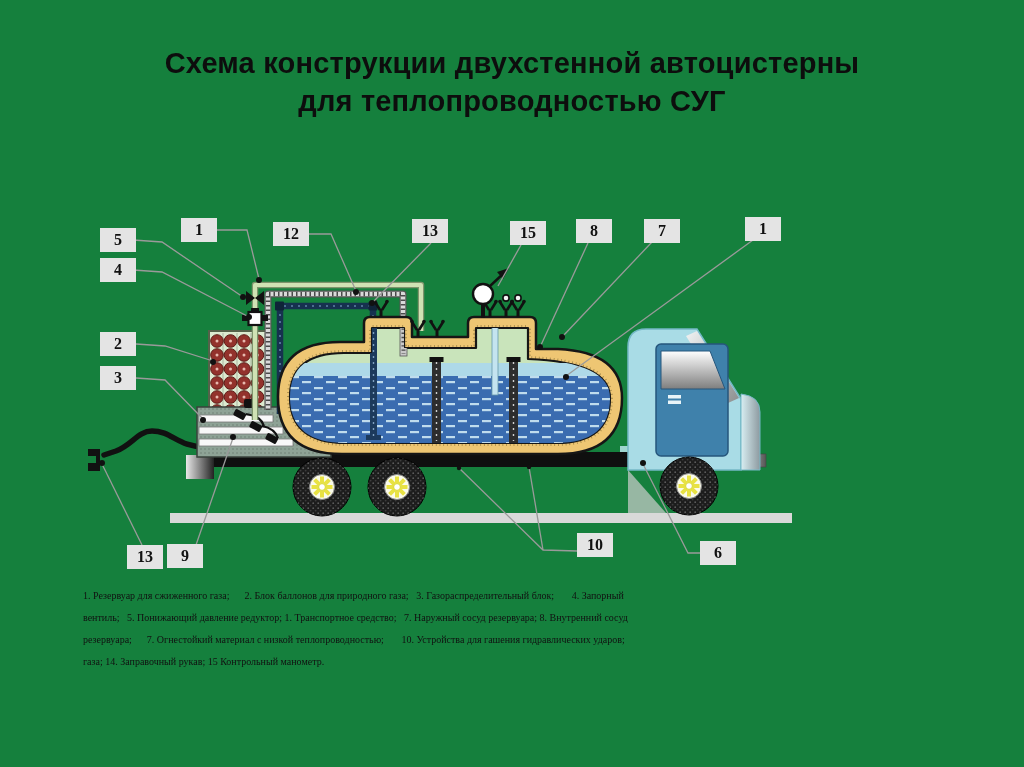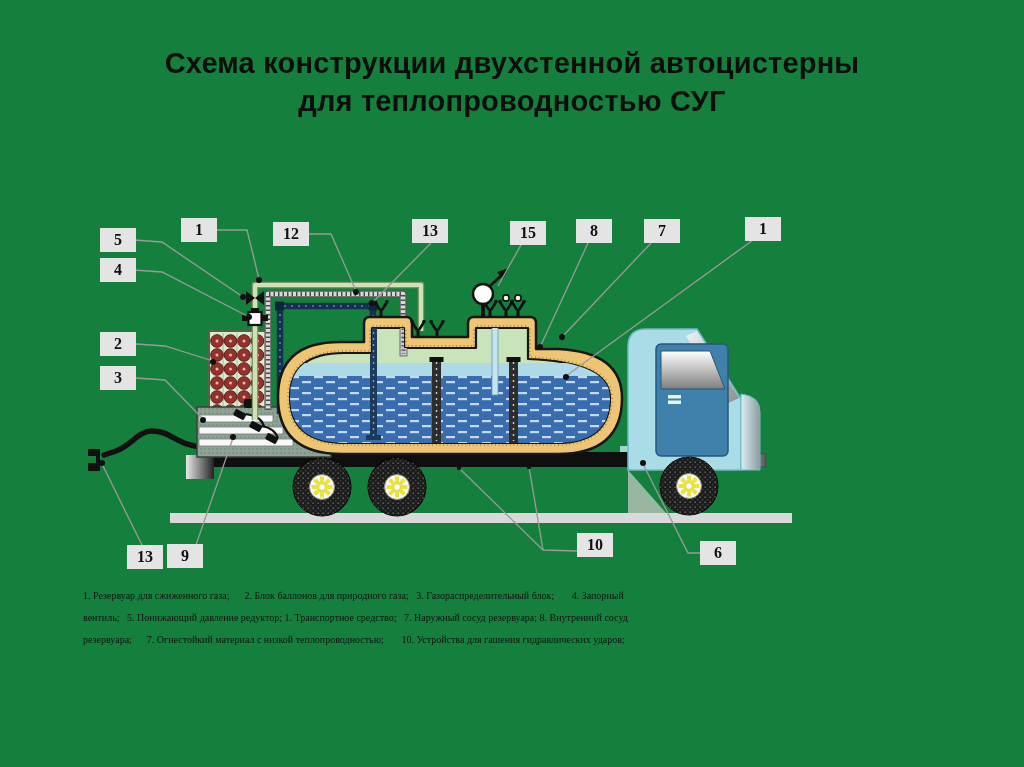--- a/index.html
+++ b/index.html
@@ -330,15 +330,16 @@
   <div class="co" style="left:100px;top:366px;">3</div>
   <div class="co" style="left:127px;top:545px;">13</div>
   <div class="co" style="left:167px;top:544px;">9</div>
   <div class="co" style="left:577px;top:533px;">10</div>
   <div class="co" style="left:700px;top:541px;">6</div>
 
   <div id="legend">
     <div>1. Резервуар для сжиженного газа;      2. Блок баллонов для природного газа;   3. Газораспределительный блок;       4. Запорный</div>
     <div>вентиль;   5. Понижающий давление редуктор; 1. Транспортное средство;   7. Наружный сосуд резервуара; 8. Внутренний сосуд</div>
     <div>резервуара;      7. Огнестойкий материал с низкой теплопроводностью;       10. Устройства для гашения гидравлических ударов;</div>
+    <div>газа; 14. Заправочный рукав; 15 Контрольный манометр.</div>
   </div>
 
 </div>
 
 </body></html>

